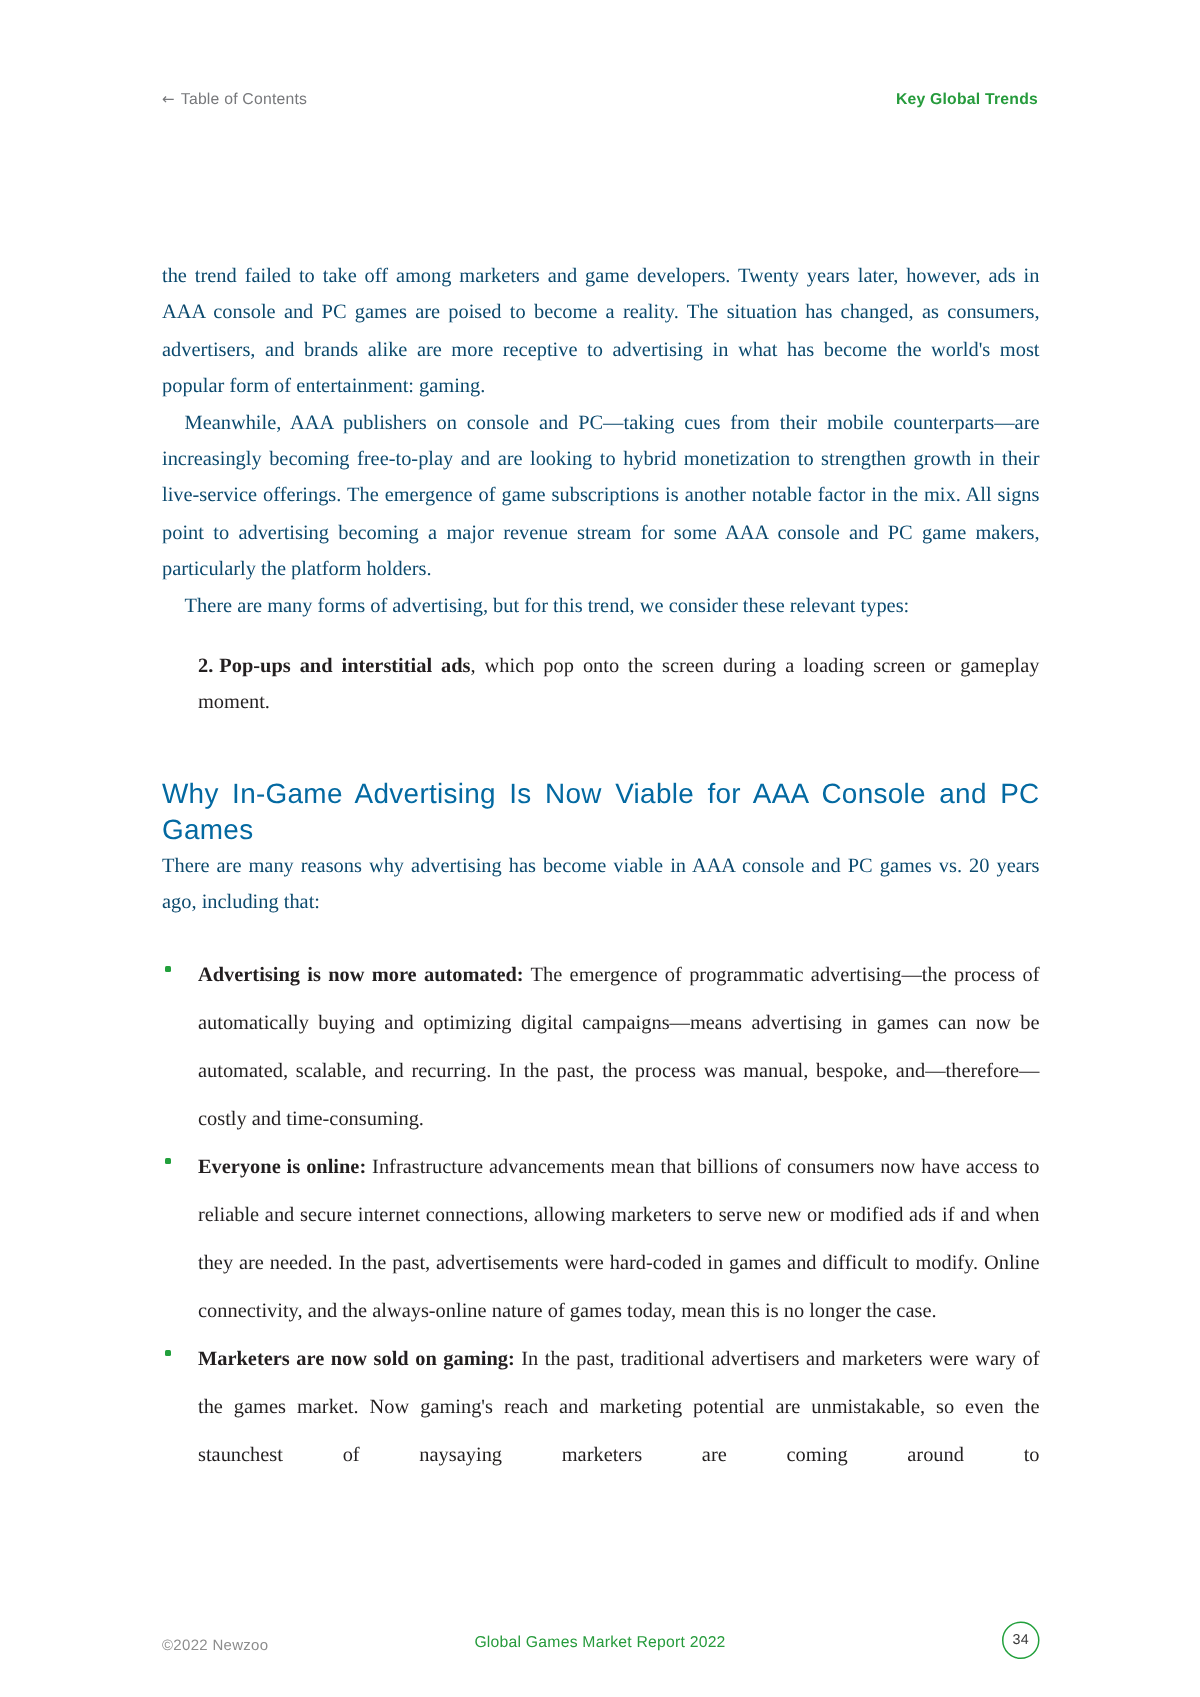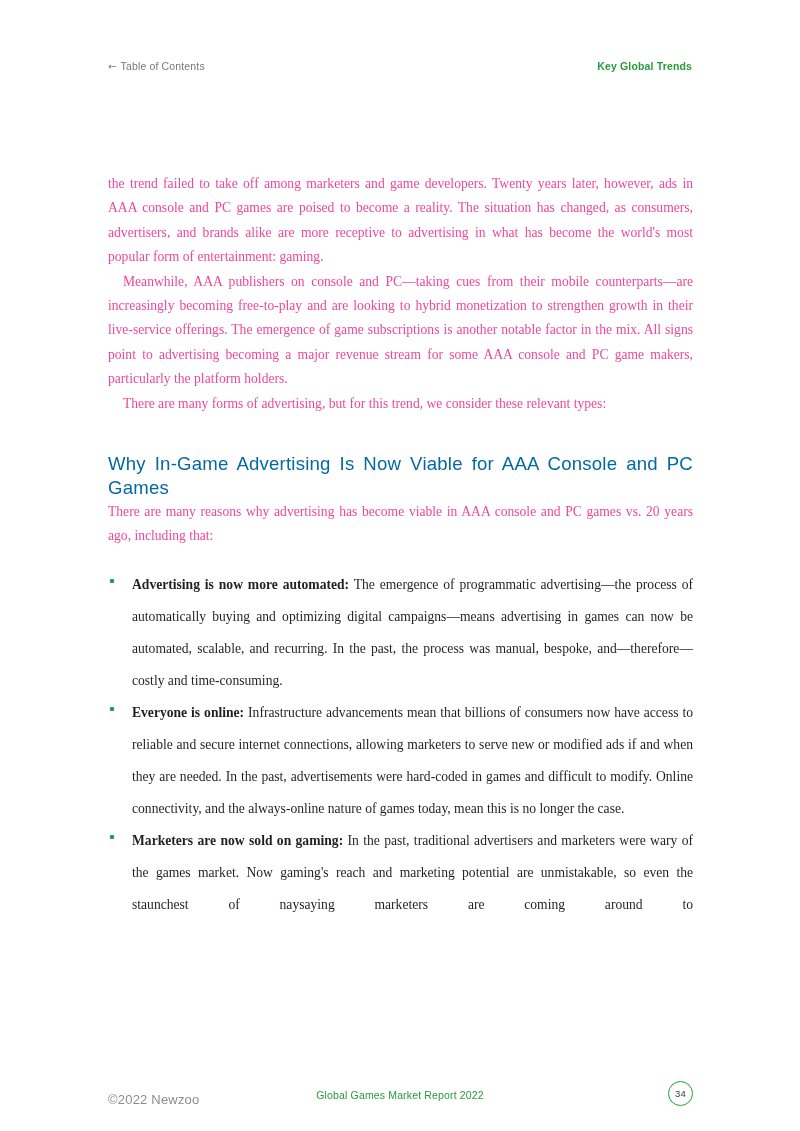--- a/index.html
+++ b/index.html
@@ -69,21 +69,21 @@
     width: 585px;
   }
 
   p.body-para {
     margin: 0;
     font-size: 13.6px;
     line-height: 24.4px;
     text-align: justify;
     text-justify: inter-word;
     hyphens: manual;
-    color: #ec4899;
+    color: #0c4a6e;
   }
   p.body-para.indent {
     text-indent: 15px;
   }
   p.body-para.last-line-left {
     text-align-last: left;
   }
 
   
   .numbered-list {
@@ -153,21 +153,21 @@
     left: 108px;
     top: 1088px;
     width: 584px;
     height: 20px;
   }
   .copyright {
     position: absolute;
     left: 0;
     top: 4px;
     font-family: "Liberation Sans", "DejaVu Sans", sans-serif;
-    font-size: 13px;
+    font-size: 10px;
     color: #8c8c8c;
     letter-spacing: 0.2px;
     white-space: nowrap;
   }
   .footer-title {
     position: absolute;
     left: 50%;
     top: 1px;
     transform: translateX(-50%);
     font-family: "Liberation Sans", "DejaVu Sans", sans-serif;
@@ -210,20 +210,23 @@
 
   <div class="content">
 
     <p class="body-para last-line-left">the trend failed to take off among marketers and game developers. Twenty years later, however, ads in AAA console and PC games are poised to become a reality. The situation has changed, as consumers, advertisers, and brands alike are more receptive to advertising in what has become the world's most popular form of entertainment: gaming.</p>
 
     <p class="body-para indent last-line-left">Meanwhile, AAA publishers on console and PC—taking cues from their mobile counterparts—are increasingly becoming free-to-play and are looking to hybrid monetization to strengthen growth in their live-service offerings. The emergence of game subscriptions is another notable factor in the mix. All signs point to advertising becoming a major revenue stream for some AAA console and PC game makers, particularly the platform holders.</p>
 
     <p class="body-para indent last-line-left">There are many forms of advertising, but for this trend, we consider these relevant types:</p>
 
     <ol class="numbered-list">
+      <li>
+        <span class="lead-in">2.</span><span class="lead-in" style="margin-left:4px;">Pop-ups and interstitial ads</span><span>, which pop onto the screen during a loading screen or gameplay moment.</span>
+      </li>
     </ol>
 
     <h2 class="section-heading">Why In-Game Advertising Is Now Viable for AAA Console and PC Games</h2>
 
     <p class="body-para intro-after-heading last-line-left">There are many reasons why advertising has become viable in AAA console and PC games vs. 20 years ago, including that:</p>
 
     <ul class="bullet-list">
       <li>
         <span class="bullet-marker"></span>
         <span class="lead-in">Advertising is now more automated:</span><span> The emergence of programmatic advertising—the process of automatically buying and optimizing digital campaigns—means advertising in games can now be automated, scalable, and recurring. In the past, the process was manual, bespoke, and—therefore—costly and time-consuming.</span>

